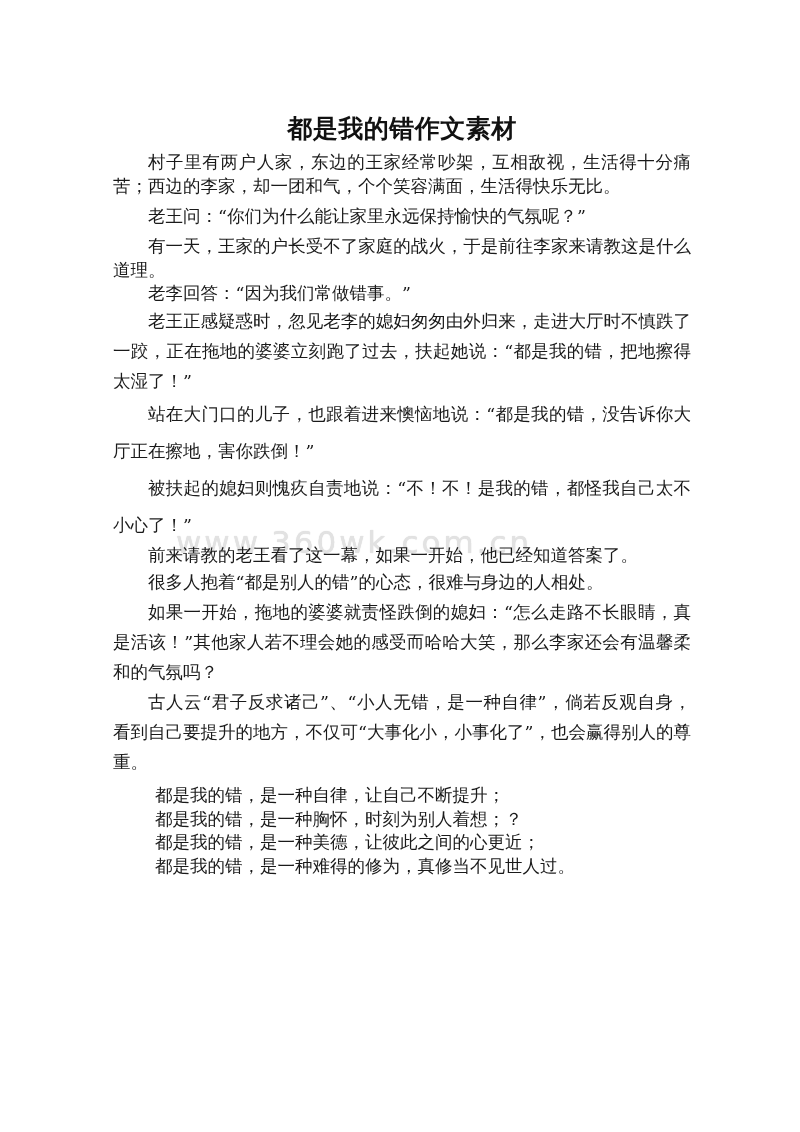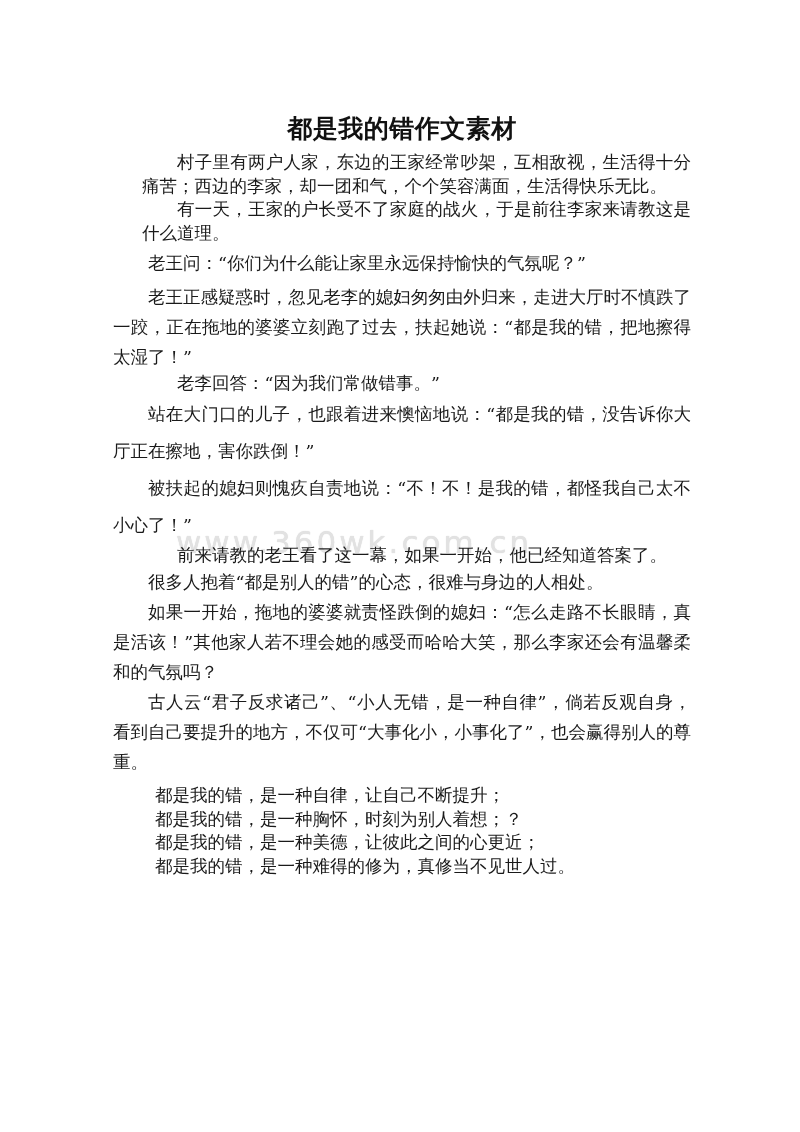--- a/index.html
+++ b/index.html
@@ -42,21 +42,21 @@
     color: #1a1a1a;
     margin: 0;
     text-align: justify;
     text-justify: inter-character;
     text-indent: 2em;
     word-break: break-all;
     position: relative;
     z-index: 2;
   }
   
-  .lead-tight { line-height: 23.5px; margin-left: 29px; }
+  .lead-tight { line-height: 23.5px; }
   
   .lead-loose { line-height: 37px; }
   .lead-mid   { line-height: 30px; }
 
   .gap-top-1 { margin-top: 7px; }
 
   .list-block {
     font-family: "DejaVu Serif", "Liberation Serif", serif;
     font-size: 17.5px;
     line-height: 23.5px;
@@ -91,27 +91,27 @@
 <div class="page">
 
   <div class="watermark">www.360wk.com.cn</div>
 
   <div class="content">
 
     <h1 class="doc-title">都是我的错作文素材</h1>
 
     <p class="para lead-tight gap-top-1">村子里有两户人家，东边的王家经常吵架，互相敌视，生活得十分痛苦；西边的李家，却一团和气，个个笑容满面，生活得快乐无比。</p>
 
+    <p class="para lead-loose">老王问：“你们为什么能让家里永远保持愉快的气氛呢？”</p>
+
     <p class="para lead-tight">有一天，王家的户长受不了家庭的战火，于是前往李家来请教这是什么道理。</p>
 
-    <p class="para lead-loose">老王问：“你们为什么能让家里永远保持愉快的气氛呢？”</p>
+    <p class="para lead-tight">老李回答：“因为我们常做错事。”</p>
 
     <p class="para lead-mid">老王正感疑惑时，忽见老李的媳妇匆匆由外归来，走进大厅时不慎跌了一跤，正在拖地的婆婆立刻跑了过去，扶起她说：“都是我的错，把地擦得太湿了！”</p>
-
-    <p class="para lead-tight">老李回答：“因为我们常做错事。”</p>
 
     <p class="para lead-loose">站在大门口的儿子，也跟着进来懊恼地说：“都是我的错，没告诉你大厅正在擦地，害你跌倒！”</p>
 
     <p class="para lead-loose">被扶起的媳妇则愧疚自责地说：“不！不！是我的错，都怪我自己太不小心了！”</p>
 
     <p class="para lead-tight">前来请教的老王看了这一幕，如果一开始，他已经知道答案了。</p>
 
     <p class="para lead-mid">很多人抱着“都是别人的错”的心态，很难与身边的人相处。</p>
 
     <p class="para lead-mid">如果一开始，拖地的婆婆就责怪跌倒的媳妇：“怎么走路不长眼睛，真是活该！”其他家人若不理会她的感受而哈哈大笑，那么李家还会有温馨柔和的气氛吗？</p>

